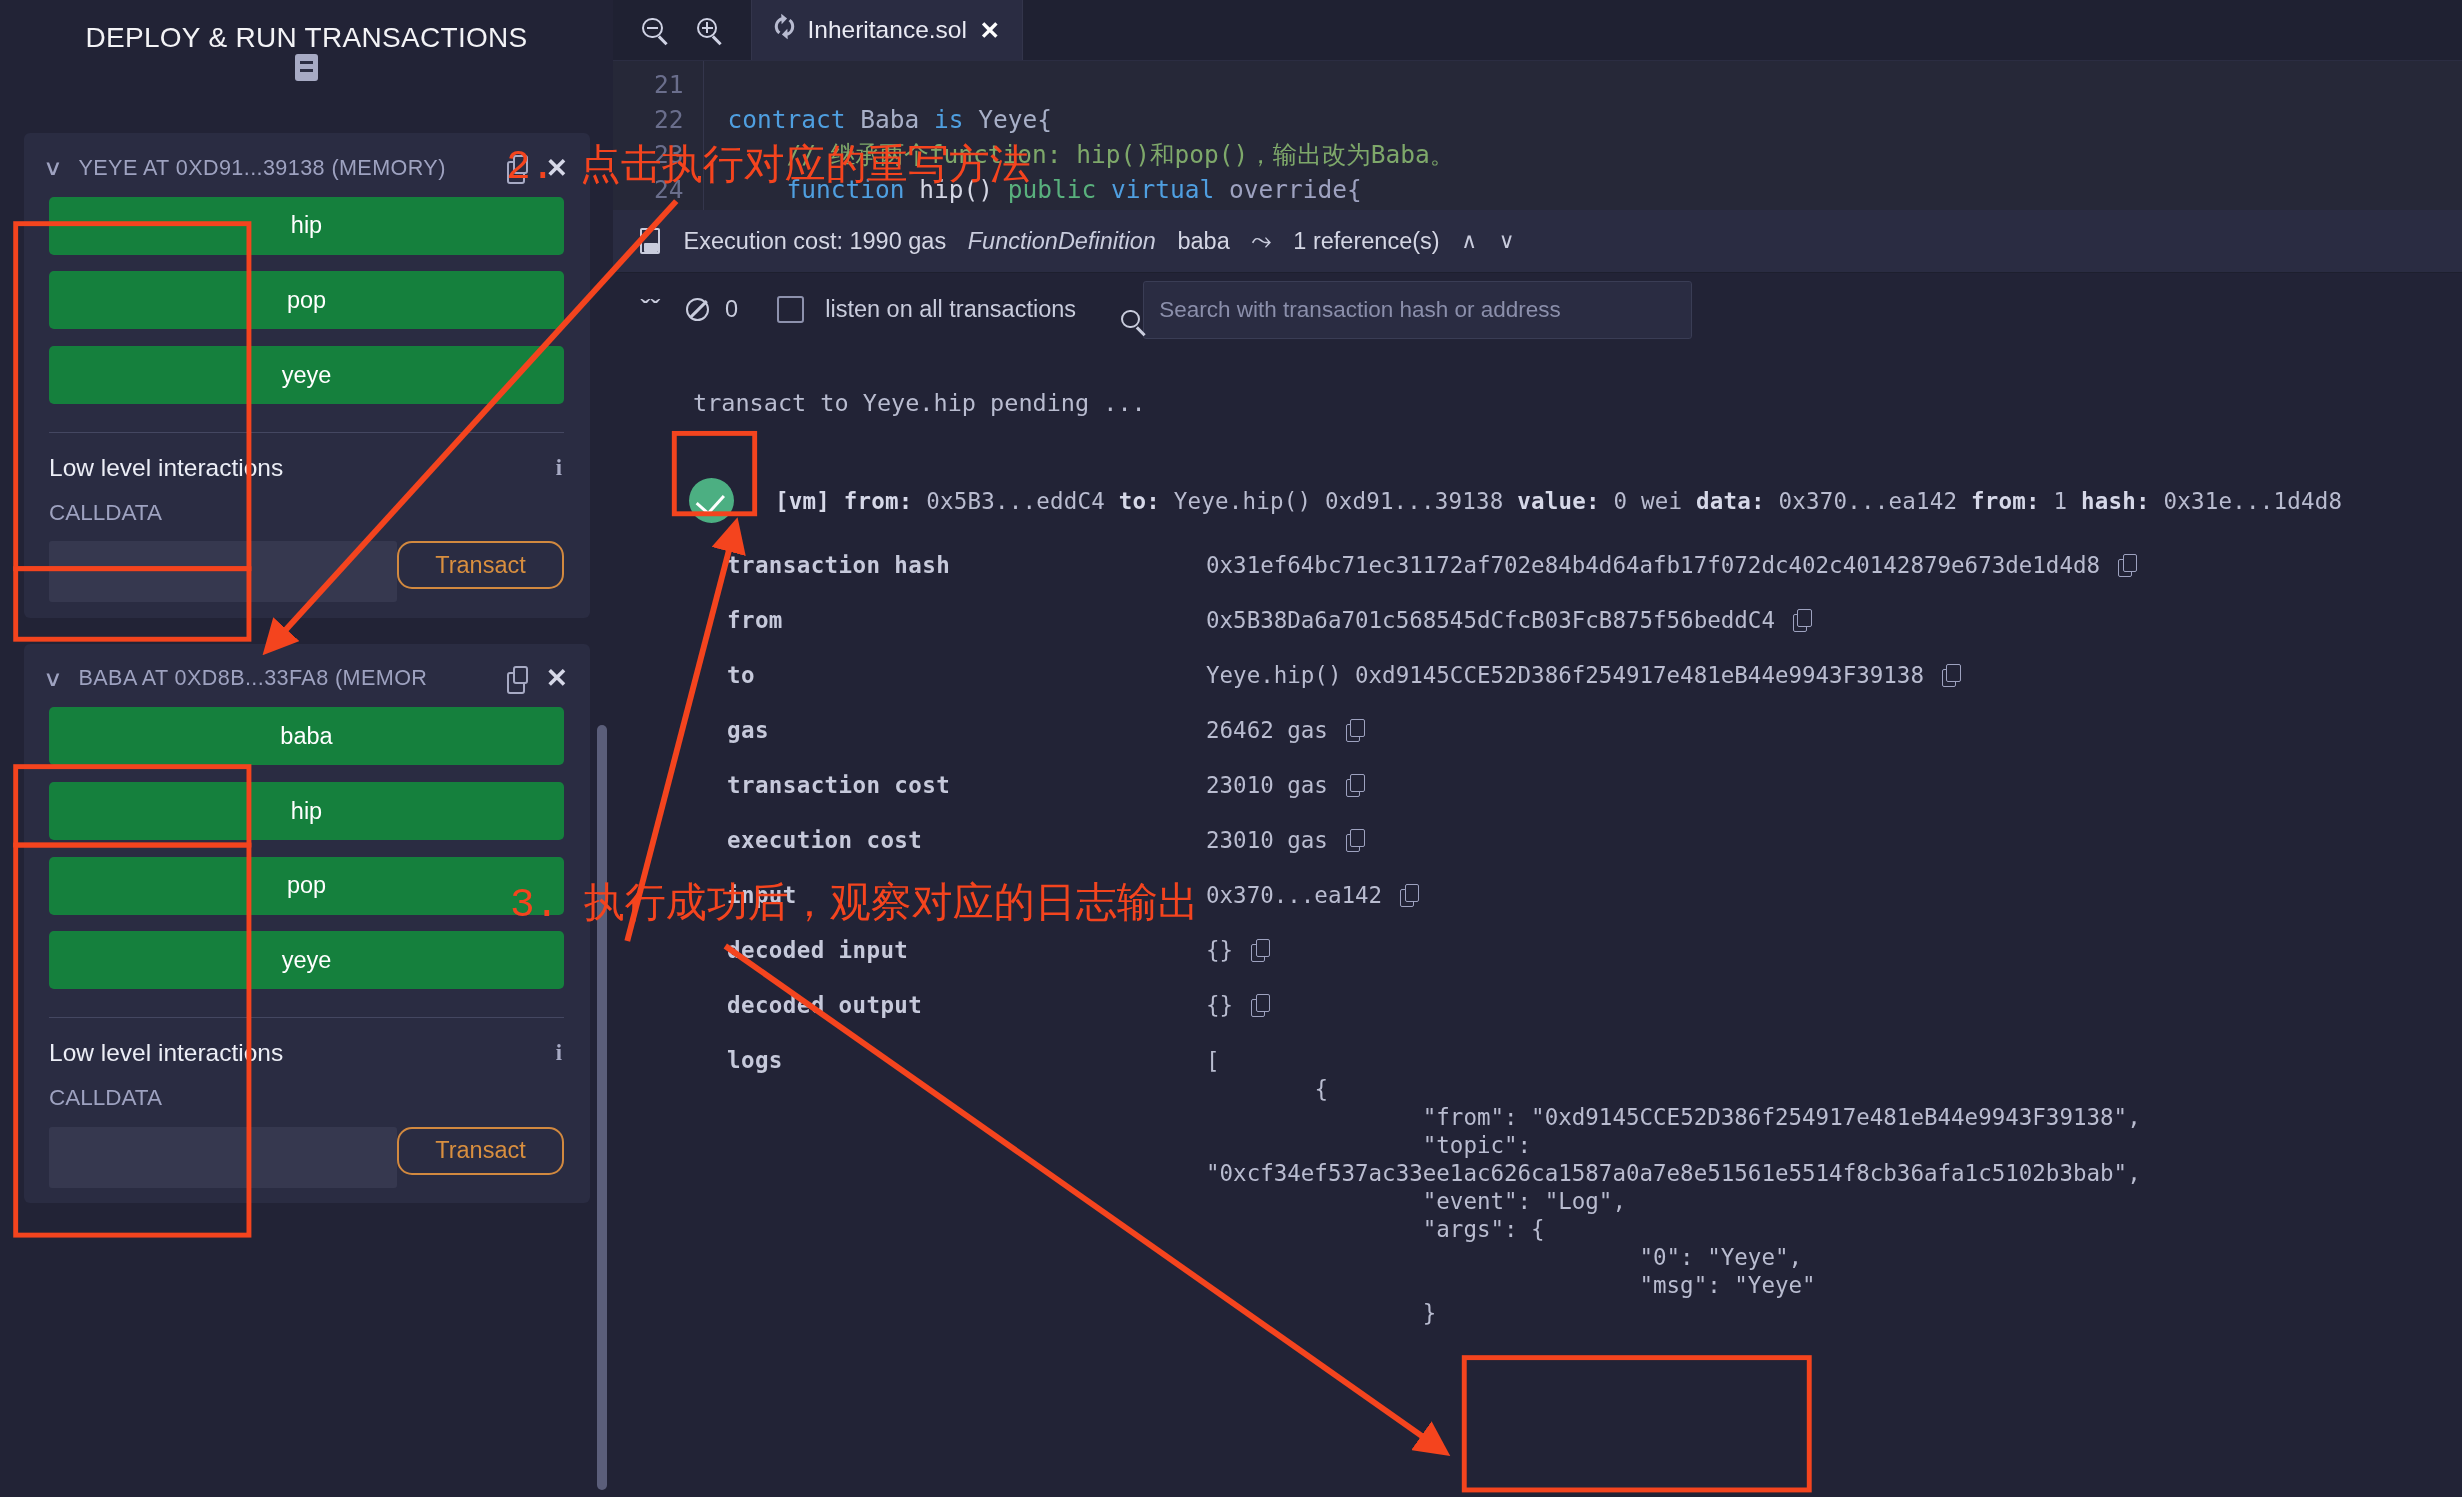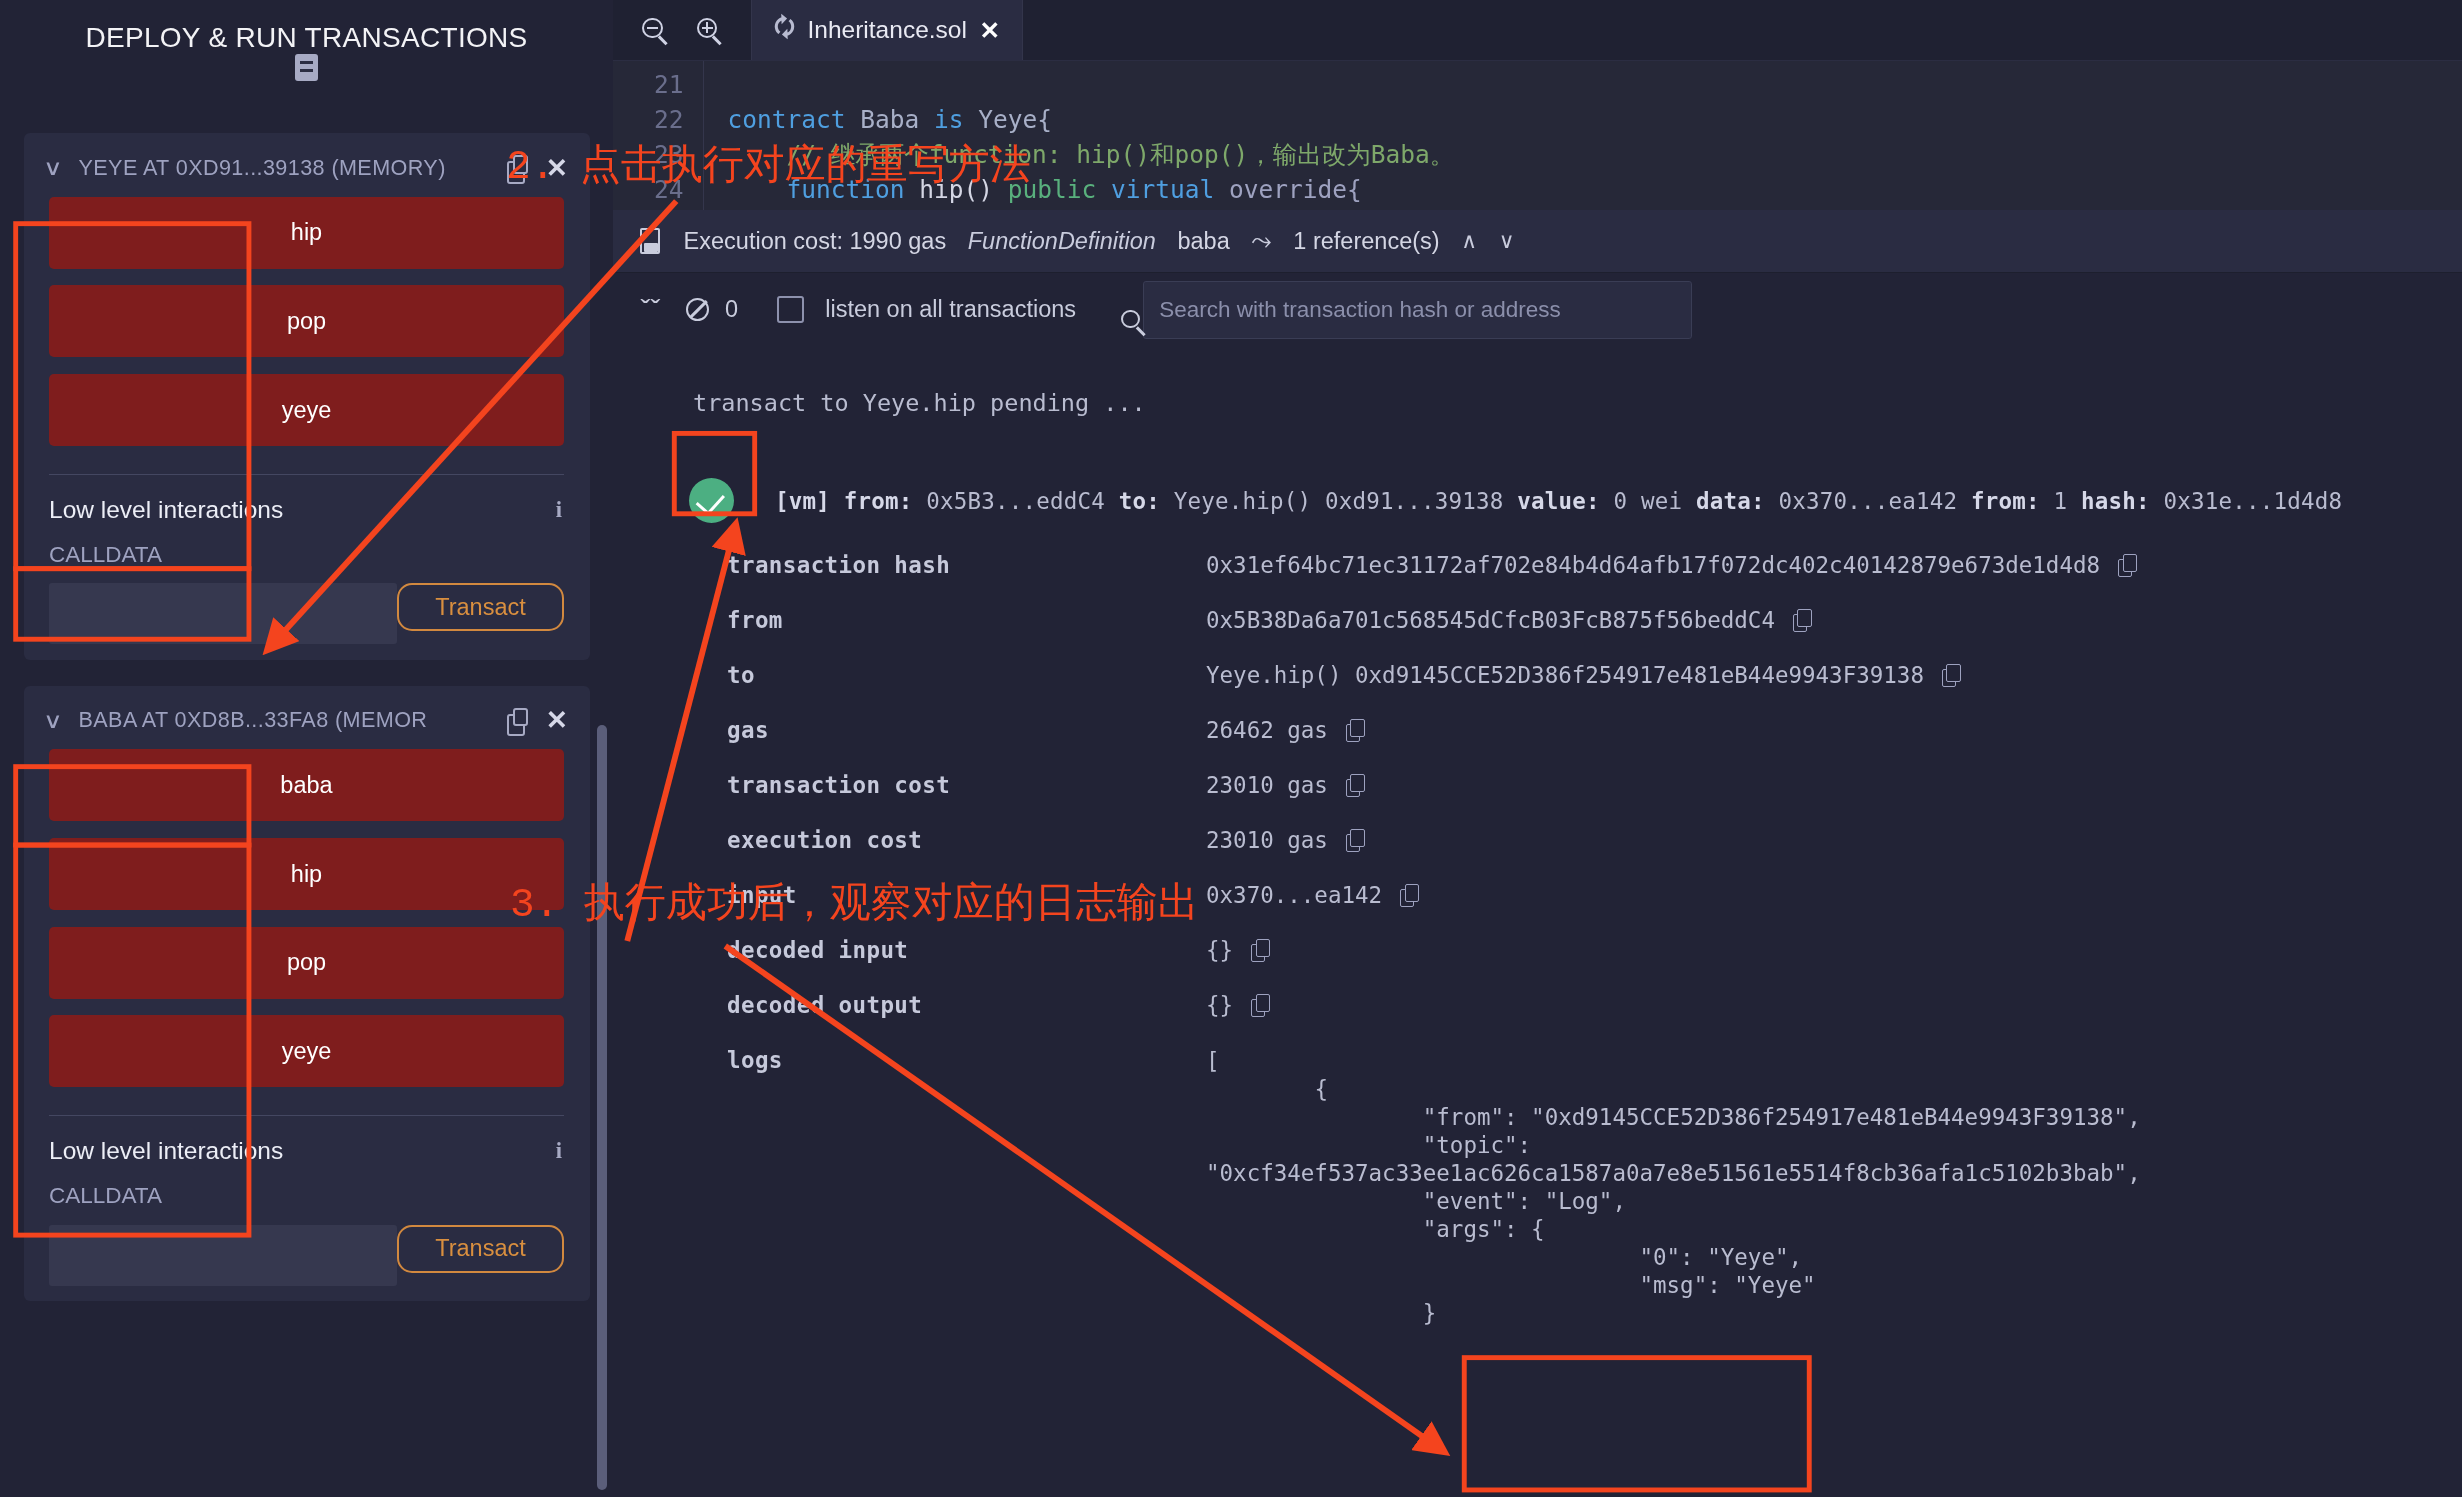--- a/index.html
+++ b/index.html
@@ -66,22 +66,22 @@
   }
   .copy-icon span, .copy-icon::before {
     content: ""; position: absolute; border: 2px solid #a7aac4; border-radius: 2.9px;
   }
   .copy-icon::before { width: 14.7px; height: 18.6px; left: 0; top: 5.9px; }
   .copy-icon span { width: 14.7px; height: 18.6px; left: 6.9px; top: 0; background: #2a2c42; }
   .x-icon { color: #d6d8e8; font-size: 26.5px; line-height: 1; font-weight: 600; flex: 0 0 auto;}
 
   .fnlist { padding: 0 25.5px; display: flex; flex-direction: column; gap: 16.7px; }
   .fn-btn {
-    height: 72px; border-radius: 4.9px; border: none;
-    background: #7f1d1d; color: #ffffff; font-size: 23.5px;
+    height: 58px; border-radius: 4.9px; border: none;
+    background: #15803d; color: #ffffff; font-size: 23.5px;
     font-family: "Liberation Sans", sans-serif;
     cursor: pointer;
   }
 
   .divider { height: 1px; background: #444761; margin: 27.4px 25.5px 0 25.5px; }
 
   .lli-head {
     display: flex; align-items: center; justify-content: space-between;
     padding: 21.6px 27.4px 0 25.5px;
   }

